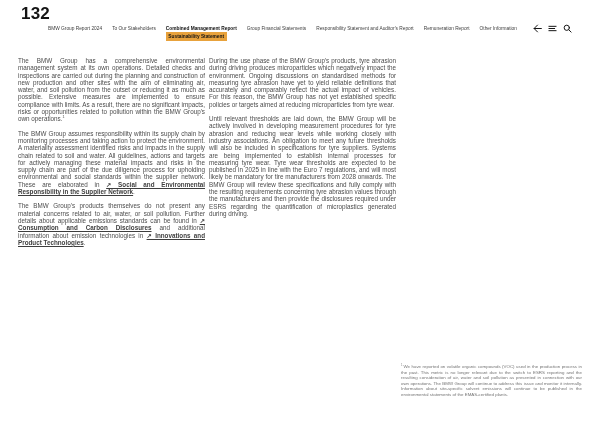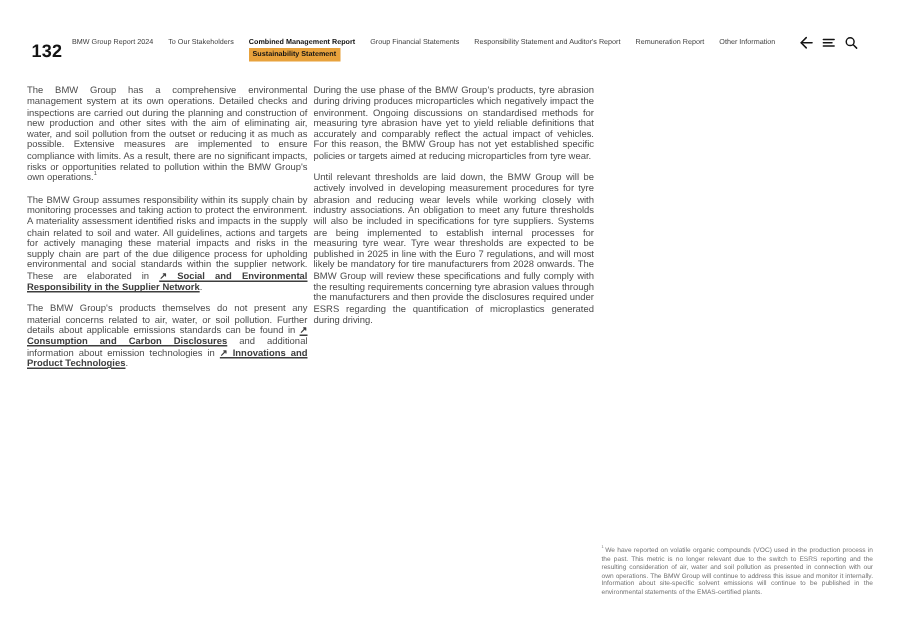--- a/index.html
+++ b/index.html
@@ -3,22 +3,22 @@
 <meta charset="utf-8">
 <style>
   html,body { margin:0; padding:0; }
   .page {
     position:relative; width:600px; height:424px; background:#ffffff;
     font-family:"Liberation Sans", sans-serif; overflow:hidden;
   }
 
   
   .pagenum {
-    position:absolute; left:21px; top:27px;
-    font-size:12px; font-weight:bold; color:#141414; letter-spacing:0.2px;
+    position:absolute; left:21px; top:4px;
+    font-size:17px; font-weight:bold; color:#141414; letter-spacing:0.2px;
   }
   .nav {
     position:absolute; left:48px; top:26px;
     display:flex; gap:10px; align-items:flex-start;
     font-size:4.8px; color:#3d3d3d; line-height:6px;
   }
   .nav-item { white-space:nowrap; cursor:pointer; }
   .nav-item-active-wrap { position:relative; }
   .nav-label-active { font-weight:bold; color:#101010; white-space:nowrap; }
   .nav-sub {

